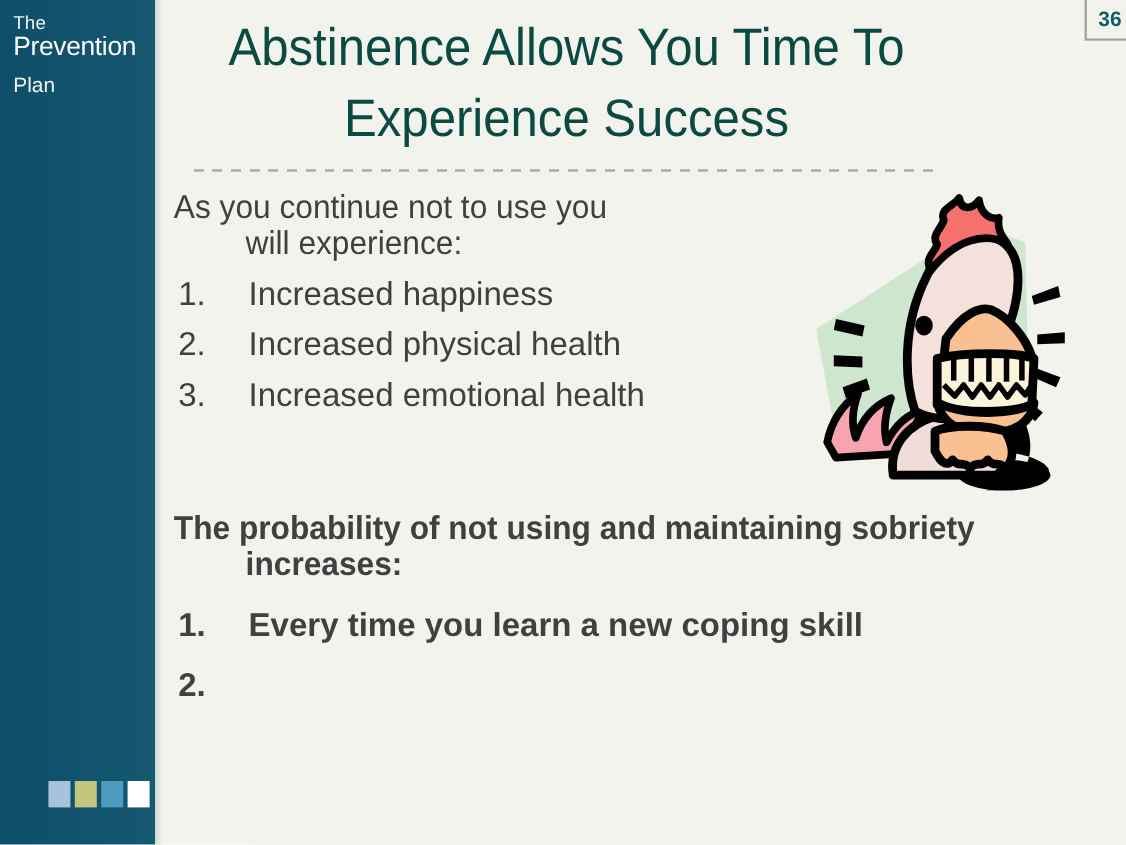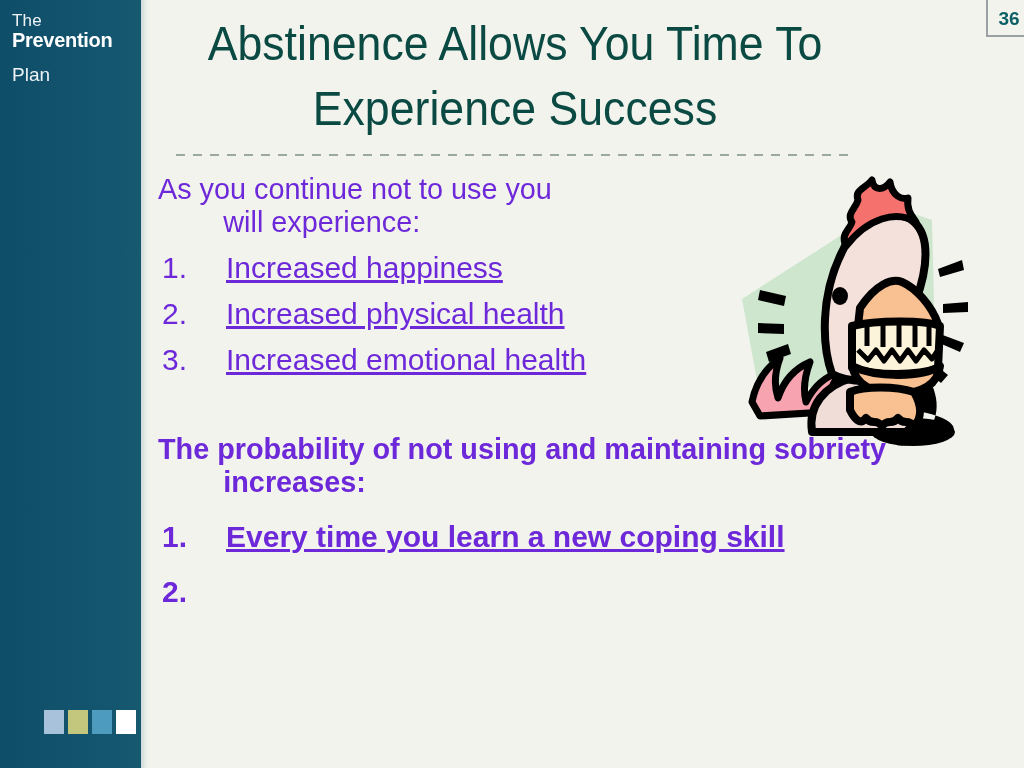--- a/index.html
+++ b/index.html
@@ -60,22 +60,22 @@
   }
   .brand-relapse {
     font-size: 26px;
     font-weight: 700;
     color: #ffffff;
     letter-spacing: -0.2px;
     display: block;
     line-height: 1.02;
   }
   .brand-prevention {
-    font-size: 20px;
-    font-weight: 700;
+    font-size: 24px;
+    font-weight: 400;
     color: #ffffff;
     letter-spacing: -0.3px;
     display: block;
     line-height: 1.05;
   }
   .brand-plan {
     font-size: 19px;
     font-weight: 400;
     color: #eef3f5;
     display: block;
@@ -147,21 +147,21 @@
       rgba(0,0,0,0) 9px, rgba(0,0,0,0) 17px
     );
   }
 
   
   #body {
     position: absolute;
     left: 158px;
     top: 172px;
     width: 840px;
-    color: #6d28d9;
+    color: #404040;
   }
 
   .lead {
     font-size: 30px;
     font-weight: 400;
     line-height: 1.1;
     margin: 0 0 6px 0;
     font-family: "Liberation Sans Narrow", "Liberation Sans", sans-serif;
     transform: scaleX(0.96);
     transform-origin: left top;
@@ -181,24 +181,24 @@
     margin-top: 13px;
     font-family: "Liberation Sans Narrow", "Liberation Sans", sans-serif;
   }
   ol.numlist li .num {
     width: 68px;
     flex: 0 0 68px;
     text-align: left;
     padding-left: 4px;
     box-sizing: border-box;
   }
-  ol.numlist li .txt { flex: 1 1 auto; text-decoration: underline; }
+  ol.numlist li .txt { flex: 1 1 auto; }
 
   .section-bold {
-    margin-top: 56px;
+    margin-top: 88px;
   }
   .section-bold .lead {
     font-weight: 700;
     font-size: 30px;
     line-height: 1.1;
   }
   .section-bold ol.numlist li {
     font-weight: 700;
     margin-top: 22px;
   }

